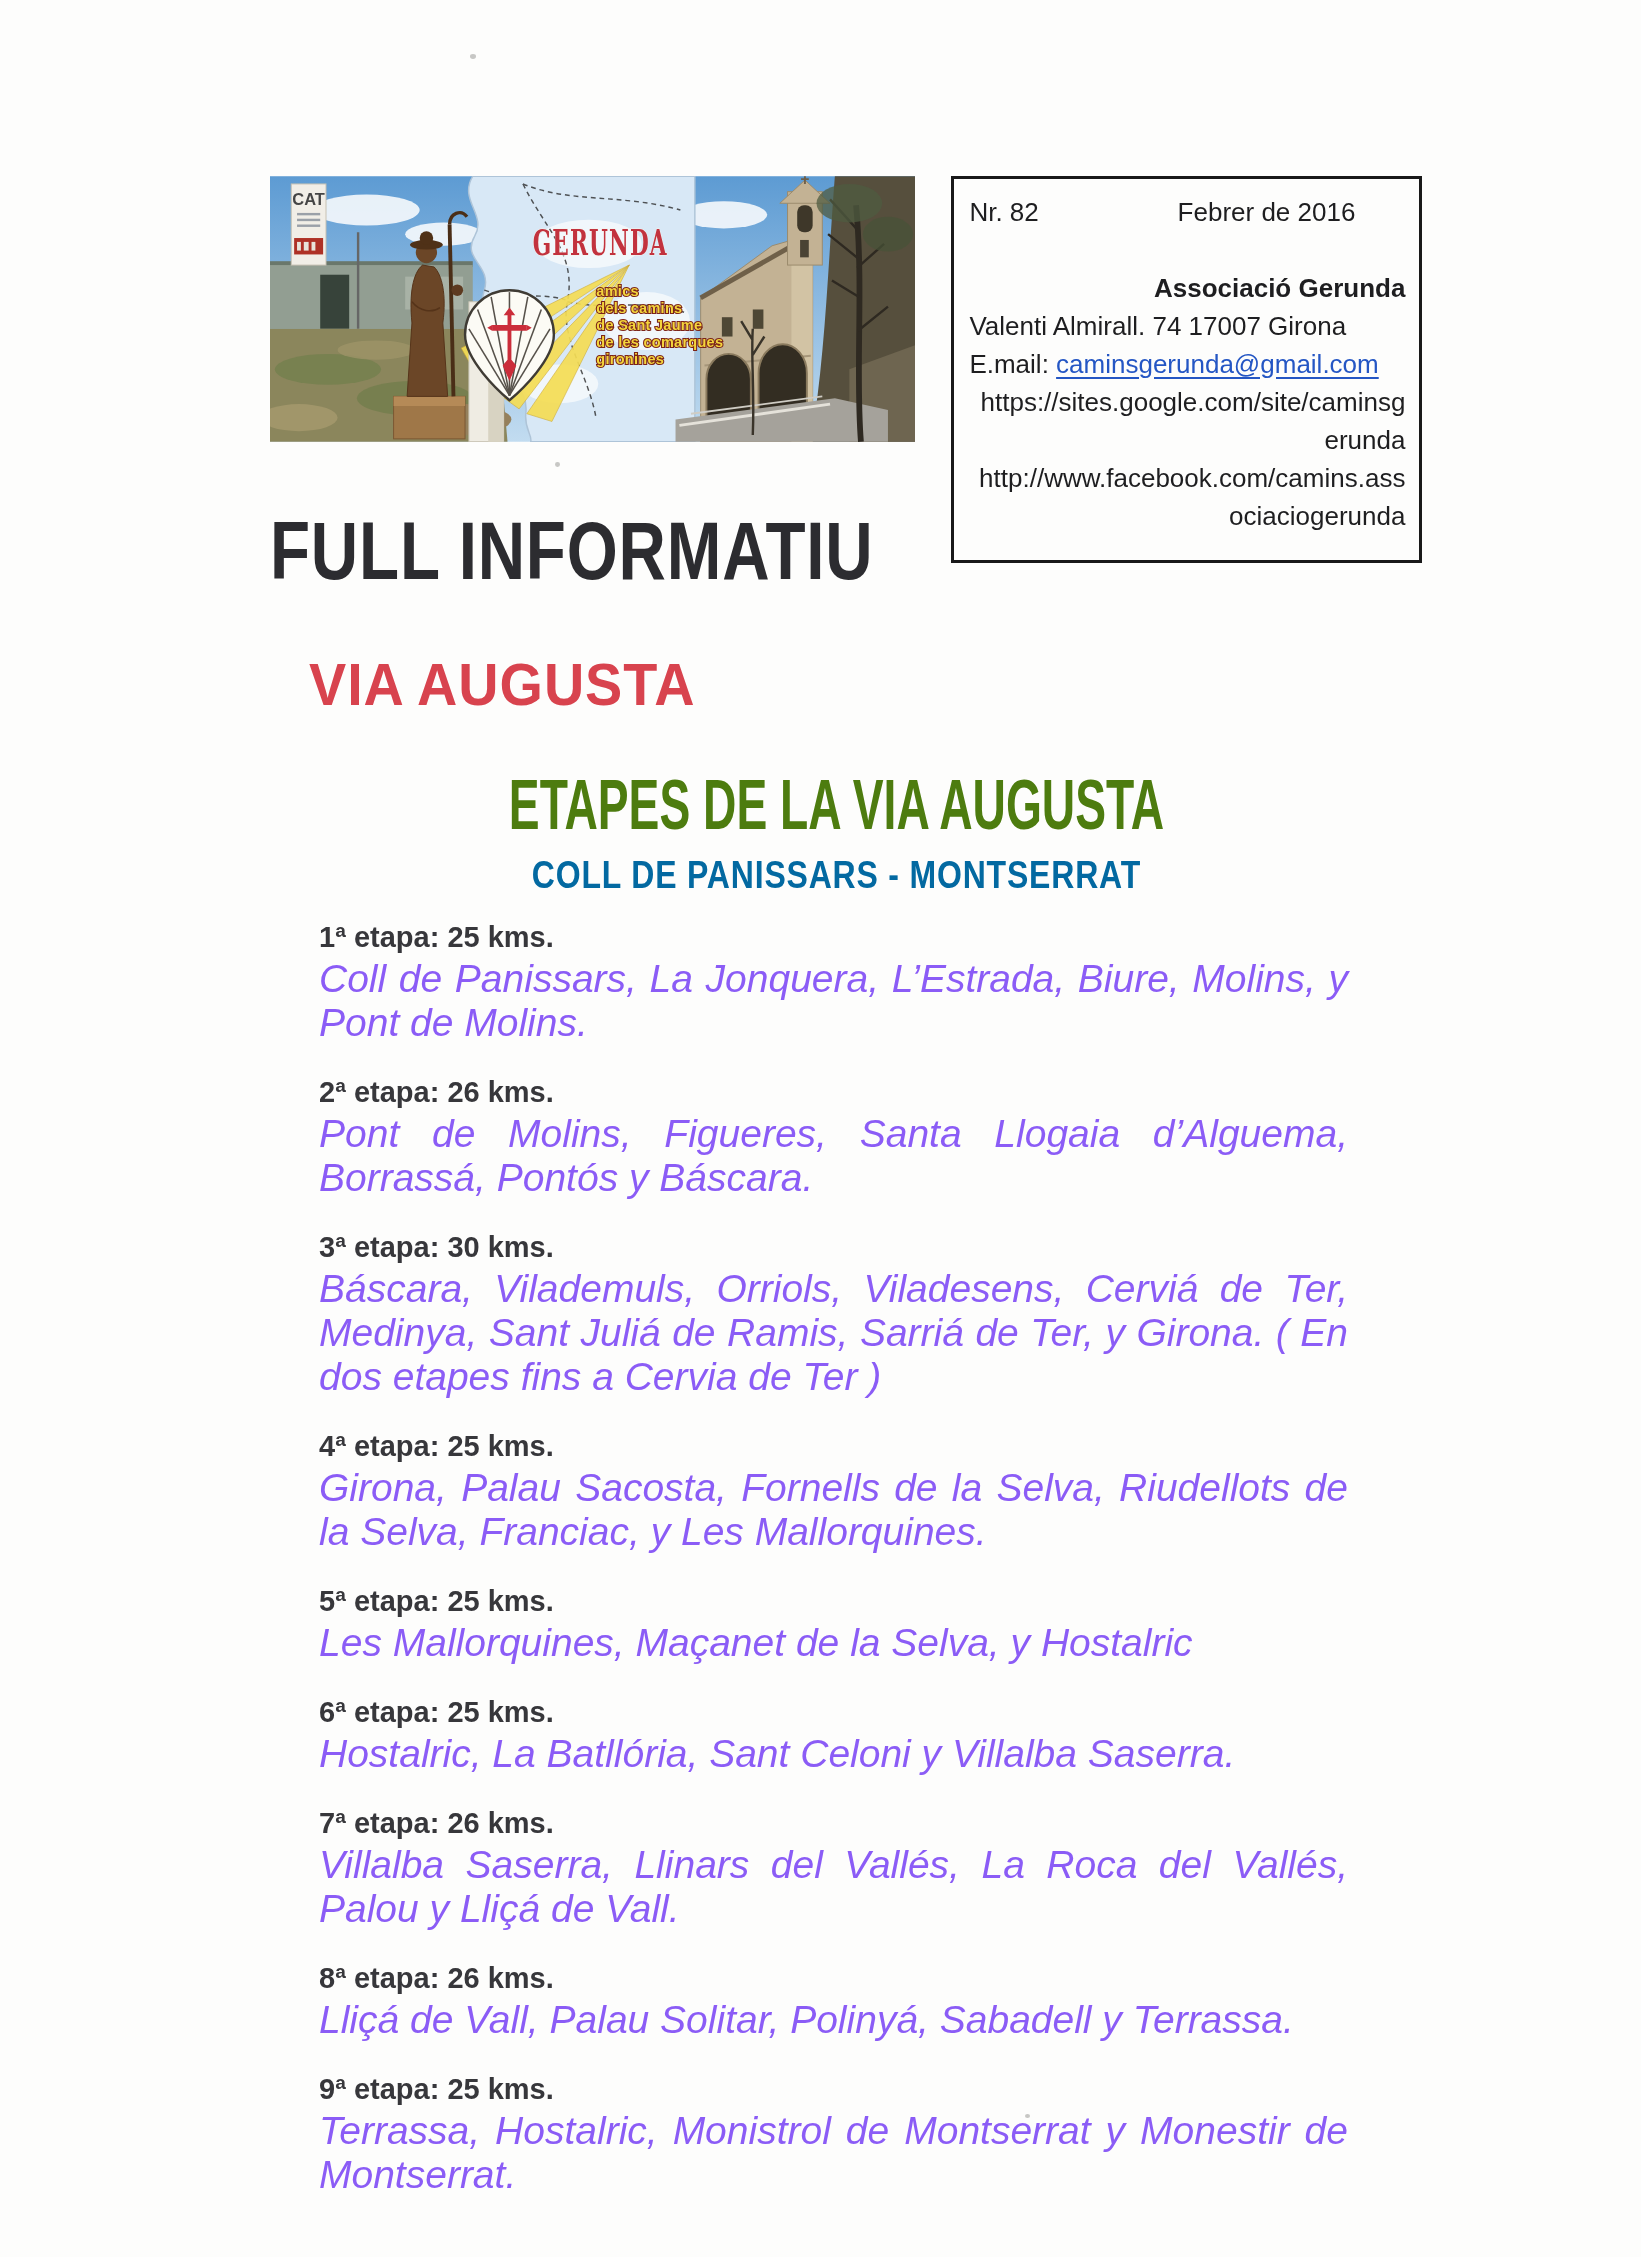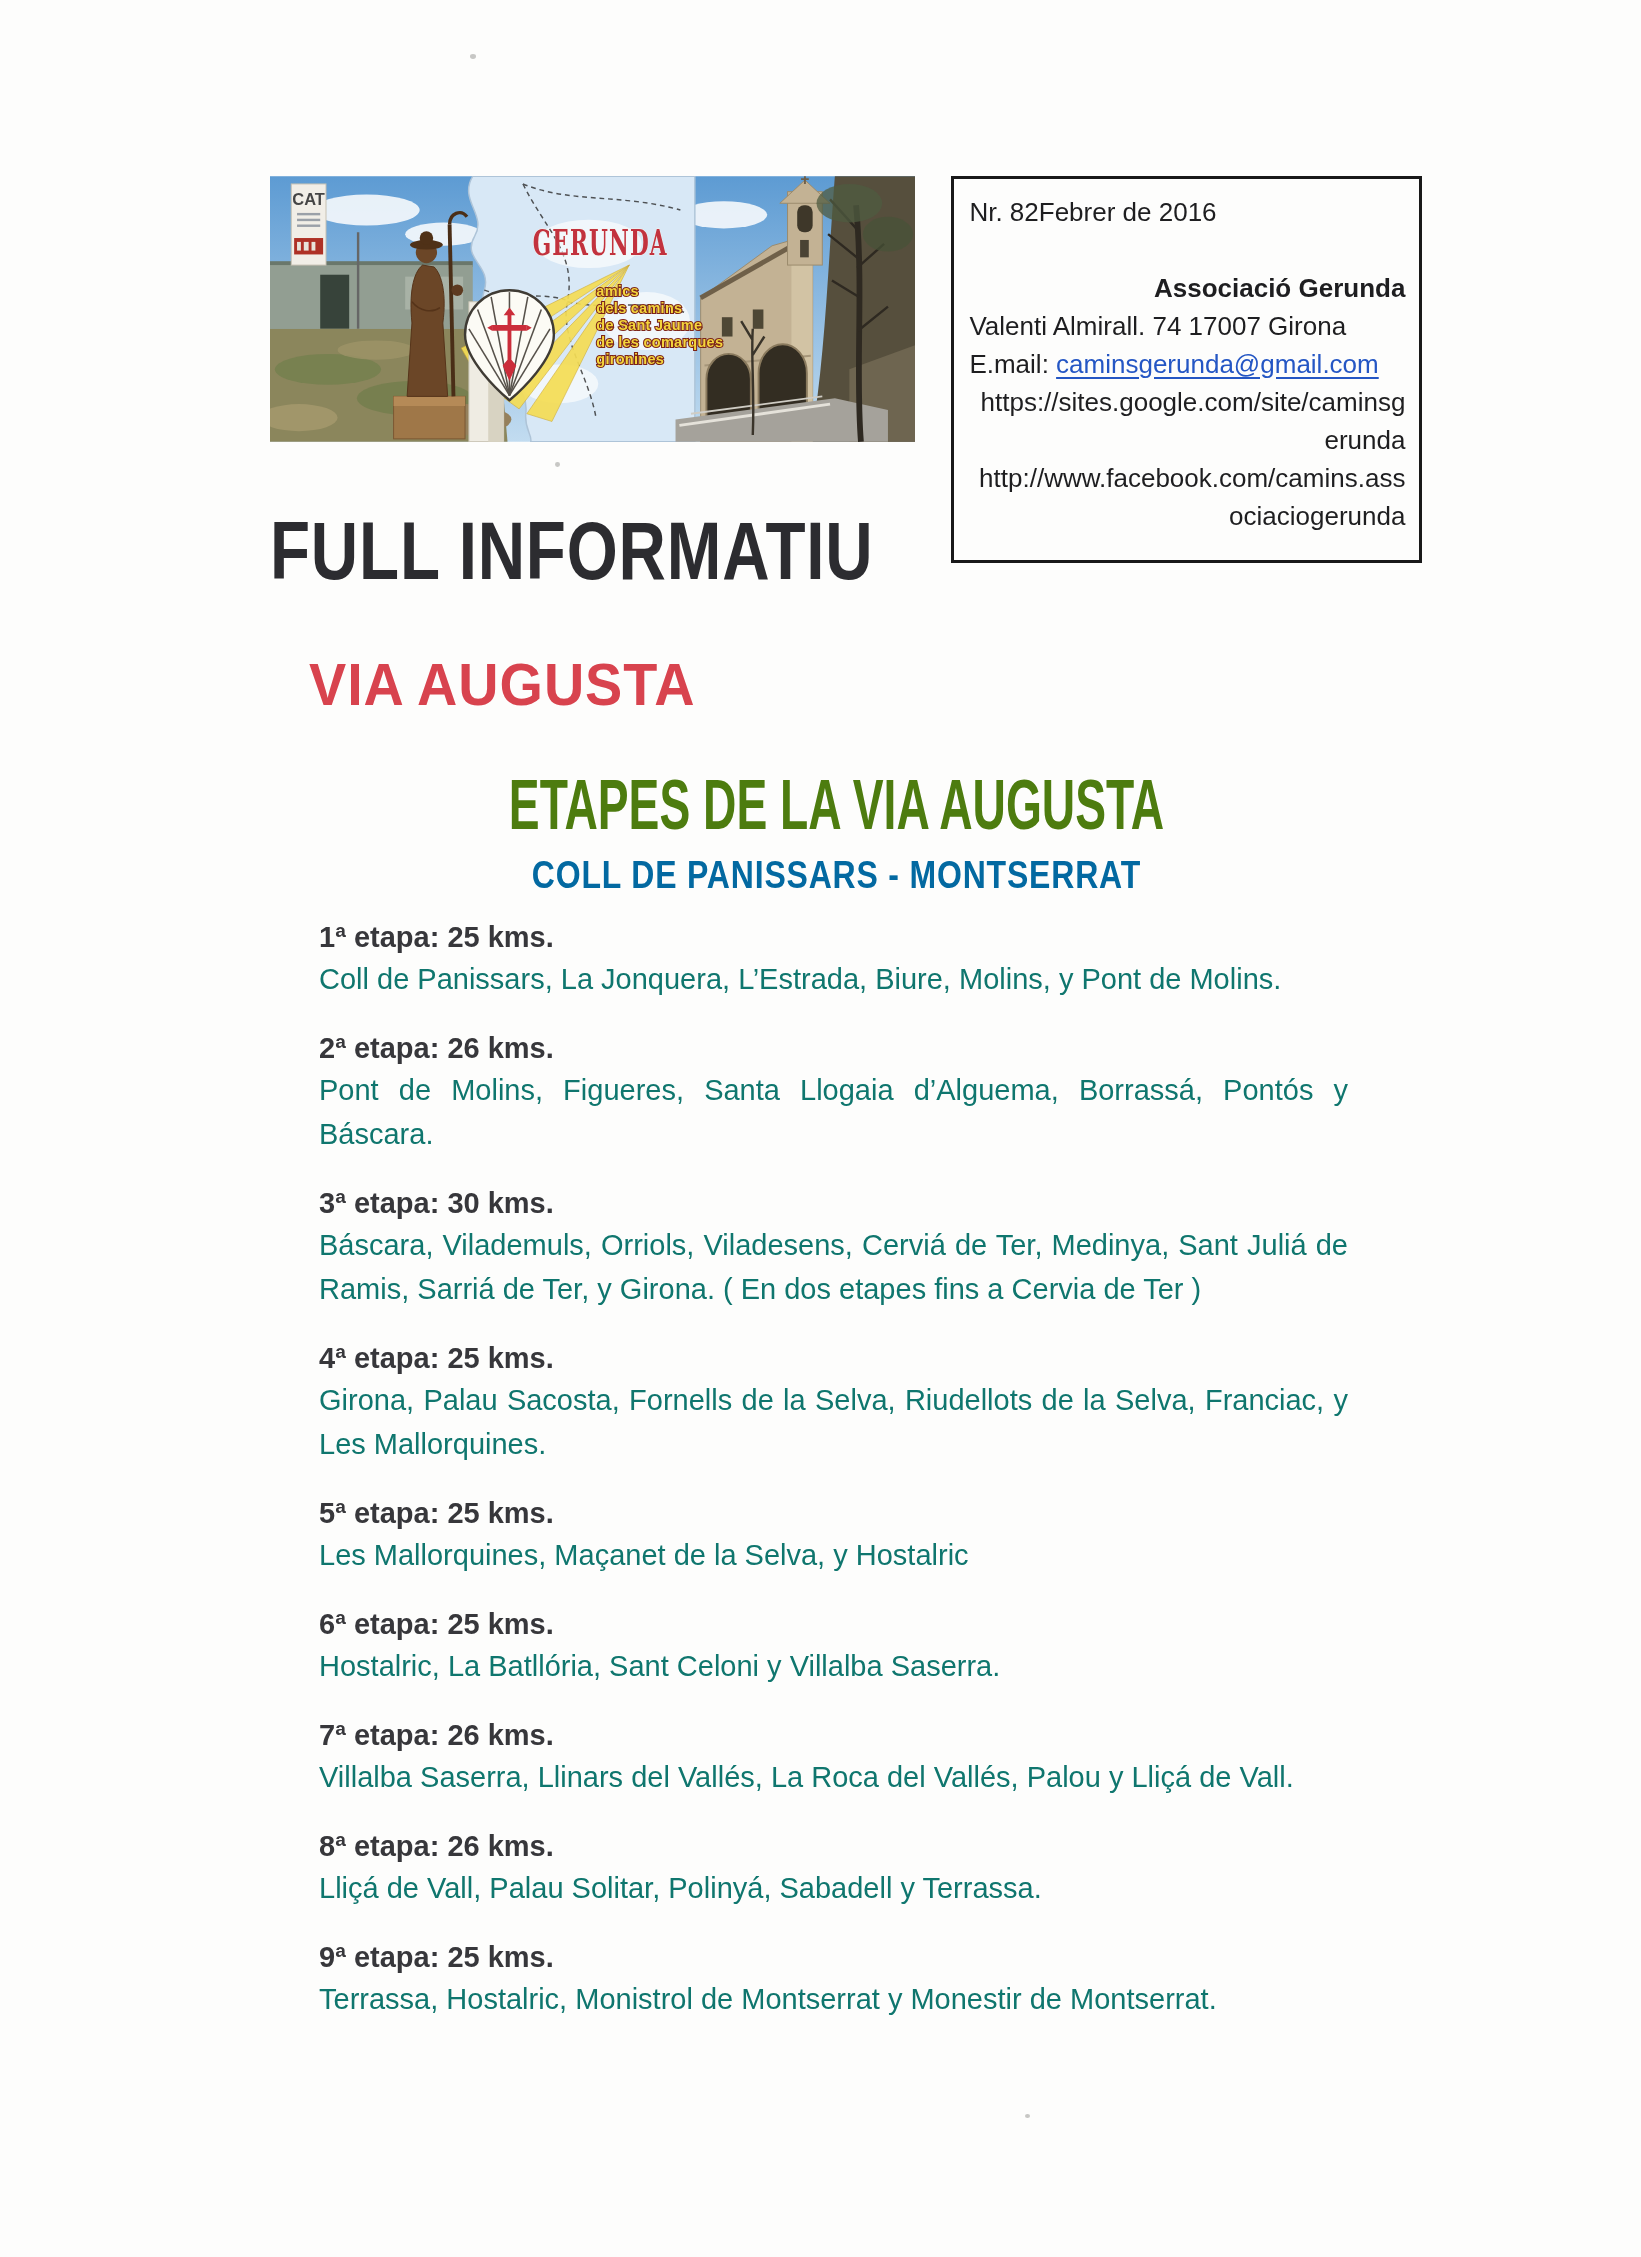--- a/index.html
+++ b/index.html
@@ -20,21 +20,21 @@
   .sq-left { display:inline-block; transform:scaleX(.80); transform-origin:0 50%; white-space:nowrap; }
   .sq-via  { display:inline-block; transform:scaleX(.93); transform-origin:0 50%; white-space:nowrap; }
   .sq-et   { display:inline-block; transform:scaleX(.66); white-space:nowrap; }
   .sq-route{ display:inline-block; transform:scaleX(.82); white-space:nowrap; }
 
   .info-box {
     margin-left:36px; width:436px; border:3.9px solid #191919;
     padding:13.5px 13.5px 25px 15.4px; font-size:26px; line-height:38px; color:#1e1e20;
     background:#fdfdfc;
   }
-  .ib-row1 { display:flex; padding-right:50px; }
+  .ib-row1 { display:flex; justify-content:space-between; padding-right:50px; }
   .ib-org { font-weight:bold; margin-top:38px;text-align:right; }
   .ib-line {}
   .wrapurl { overflow-wrap:anywhere; word-break:break-all;text-align:right; }
   .email-link { color:#2456c4; text-decoration:underline; text-underline-offset:3.9px; }
 
   
   .via-title {
     position:absolute; left:309px; top:655px; margin:0;
     font-size:60px; line-height:60px; font-weight:bold; color:#d8434e; letter-spacing:1px;
   }
@@ -46,21 +46,21 @@
   .route-title {
     position:absolute; left:319px; top:855px; width:1035px; margin:0;
     font-size:39px; line-height:39px; font-weight:bold; color:#0369a1;
     text-align:center; letter-spacing:1px;
   }
 
   
   .stages { position:absolute; left:319px; top:918px; width:1029px; }
   .stage { margin-bottom:28px; }
   .stage-label { font-size:29px; line-height:39px; font-weight:bold; color:#37373b; }
-  .stage-desc  { font-size:29px; line-height:44px; color:#0f766e; text-align:justify; }
+  .stage-desc  { font-size:39px; line-height:44px; font-style:italic; color:#8b5cf6; text-align:justify; }
 
   
   .speck { position:absolute; border-radius:50%; background:#9a9a98; opacity:.55; }
 </style>
 </head>
 <body>
 
 <div class="page">
 
   <div class="masthead">

